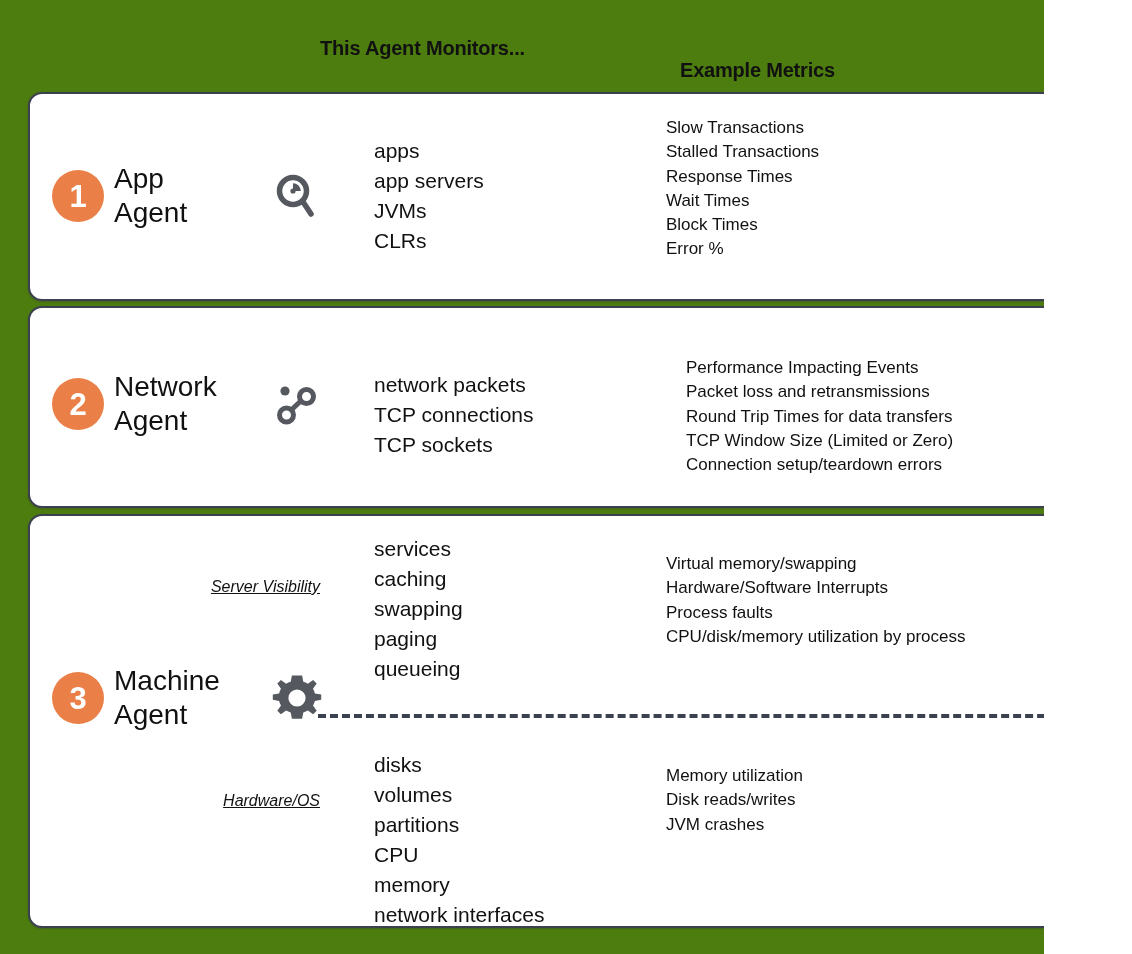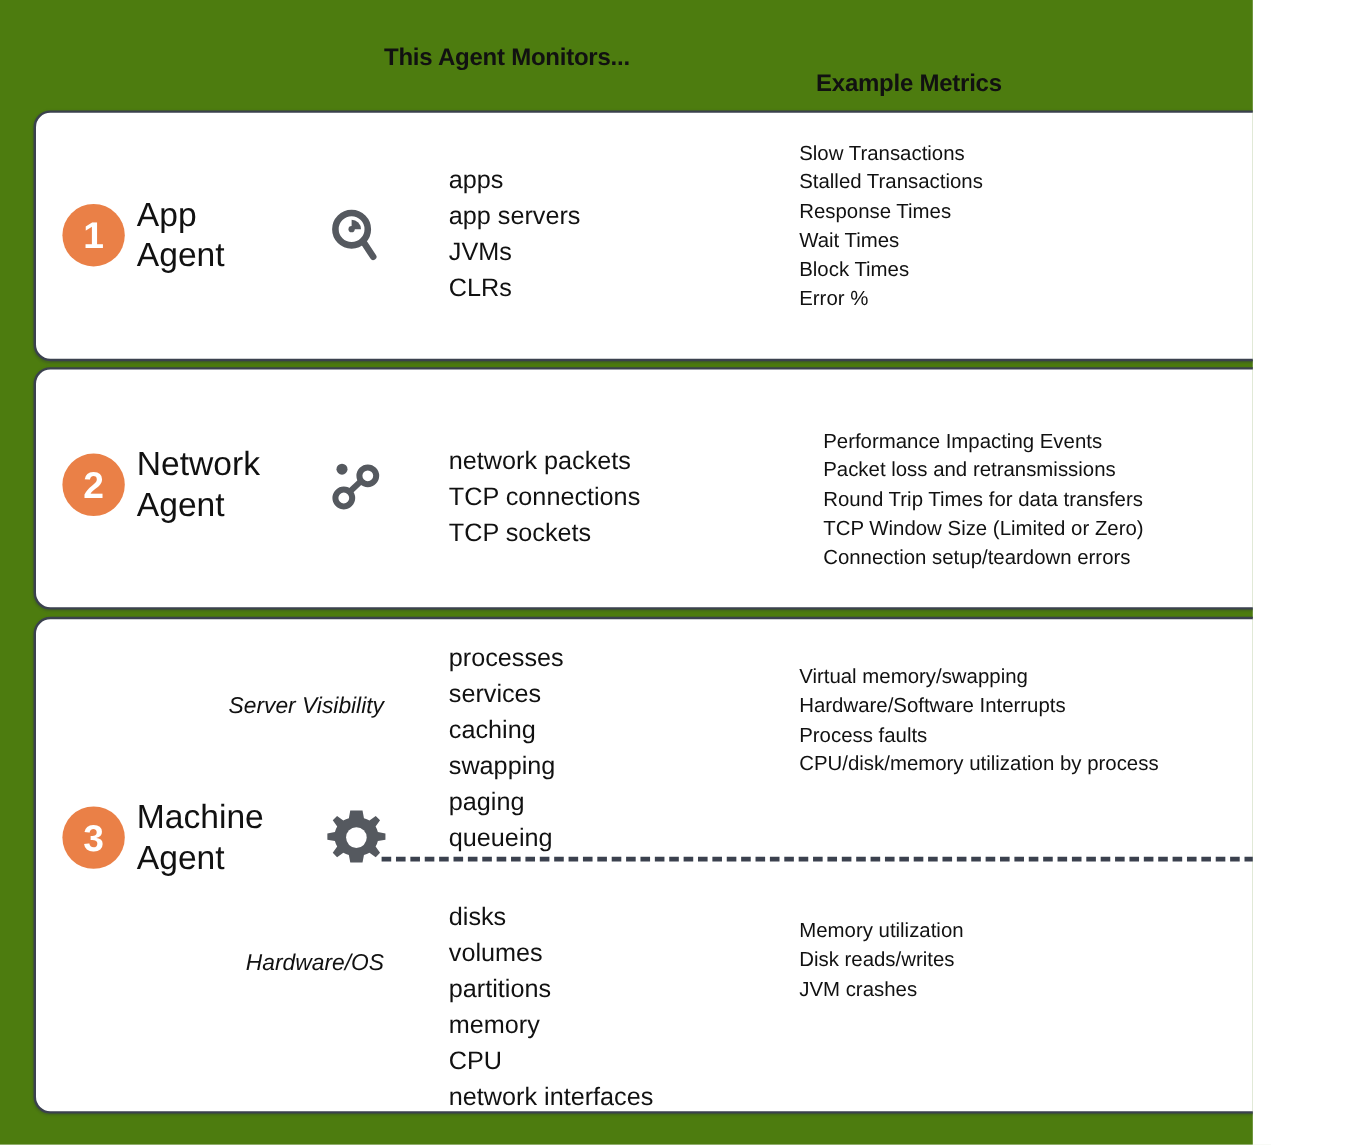--- a/index.html
+++ b/index.html
@@ -106,25 +106,26 @@
     flex: 0 0 auto;
     display: flex;
     align-items: center;
     justify-content: center;
   }
   .agent-icon svg { display: block; }
 
   
   .sub-label {
     position: absolute;
-    font-size: 19px;
+    font-size: 16px;
     font-style: italic;
     color: #111111;
     text-align: right;
     width: 220px;
+    text-decoration: underline;
   }
   .sub-label.server   { left: 70px; top: 62px; }
   .sub-label.hardware { left: 70px; top: 276px; }
 
   
   .monitors-list {
     position: absolute;
     left: 344px;
     font-size: 21px;
     color: #111111;
@@ -252,21 +253,20 @@
         <svg width="52" height="52" viewBox="0 0 52 52" aria-hidden="true">
           <path fill="#55595f" d="M26 3.5 l5.1 0 1.2 6.3 a17 17 0 0 1 4.6 1.9 l5.2-3.7 3.6 3.6 -3.7 5.2 a17 17 0 0 1 1.9 4.6 l6.3 1.2 0 5.1 -6.3 1.2 a17 17 0 0 1-1.9 4.6 l3.7 5.2 -3.6 3.6 -5.2-3.7 a17 17 0 0 1-4.6 1.9 l-1.2 6.3 -5.1 0 -5.1 0 -1.2-6.3 a17 17 0 0 1-4.6-1.9 l-5.2 3.7 -3.6-3.6 3.7-5.2 a17 17 0 0 1-1.9-4.6 l-6.3-1.2 0-5.1 6.3-1.2 a17 17 0 0 1 1.9-4.6 l-3.7-5.2 3.6-3.6 5.2 3.7 a17 17 0 0 1 4.6-1.9 l1.2-6.3 z"></path>
           <circle cx="26" cy="26" r="8.6" fill="#ffffff"></circle>
         </svg>
       </div>
     </div>
 
     <div class="sub-label server">Server Visibility</div>
 
     <div class="monitors-list block-top">
-      <div class="list-line">processes</div>
       <div class="list-line">services</div>
       <div class="list-line">caching</div>
       <div class="list-line">swapping</div>
       <div class="list-line">paging</div>
       <div class="list-line">queueing</div>
     </div>
 
     <div class="metrics-list block-top">
       <div class="list-line">Virtual memory/swapping</div>
       <div class="list-line">Hardware/Software Interrupts</div>
@@ -275,22 +275,22 @@
     </div>
 
     <div class="dashed-divider"></div>
 
     <div class="sub-label hardware">Hardware/OS</div>
 
     <div class="monitors-list block-bottom">
       <div class="list-line">disks</div>
       <div class="list-line">volumes</div>
       <div class="list-line">partitions</div>
+      <div class="list-line">CPU</div>
       <div class="list-line">memory</div>
-      <div class="list-line">CPU</div>
       <div class="list-line">network interfaces</div>
     </div>
 
     <div class="metrics-list block-bottom">
       <div class="list-line">Memory utilization</div>
       <div class="list-line">Disk reads/writes</div>
       <div class="list-line">JVM crashes</div>
     </div>
   </div>
 

